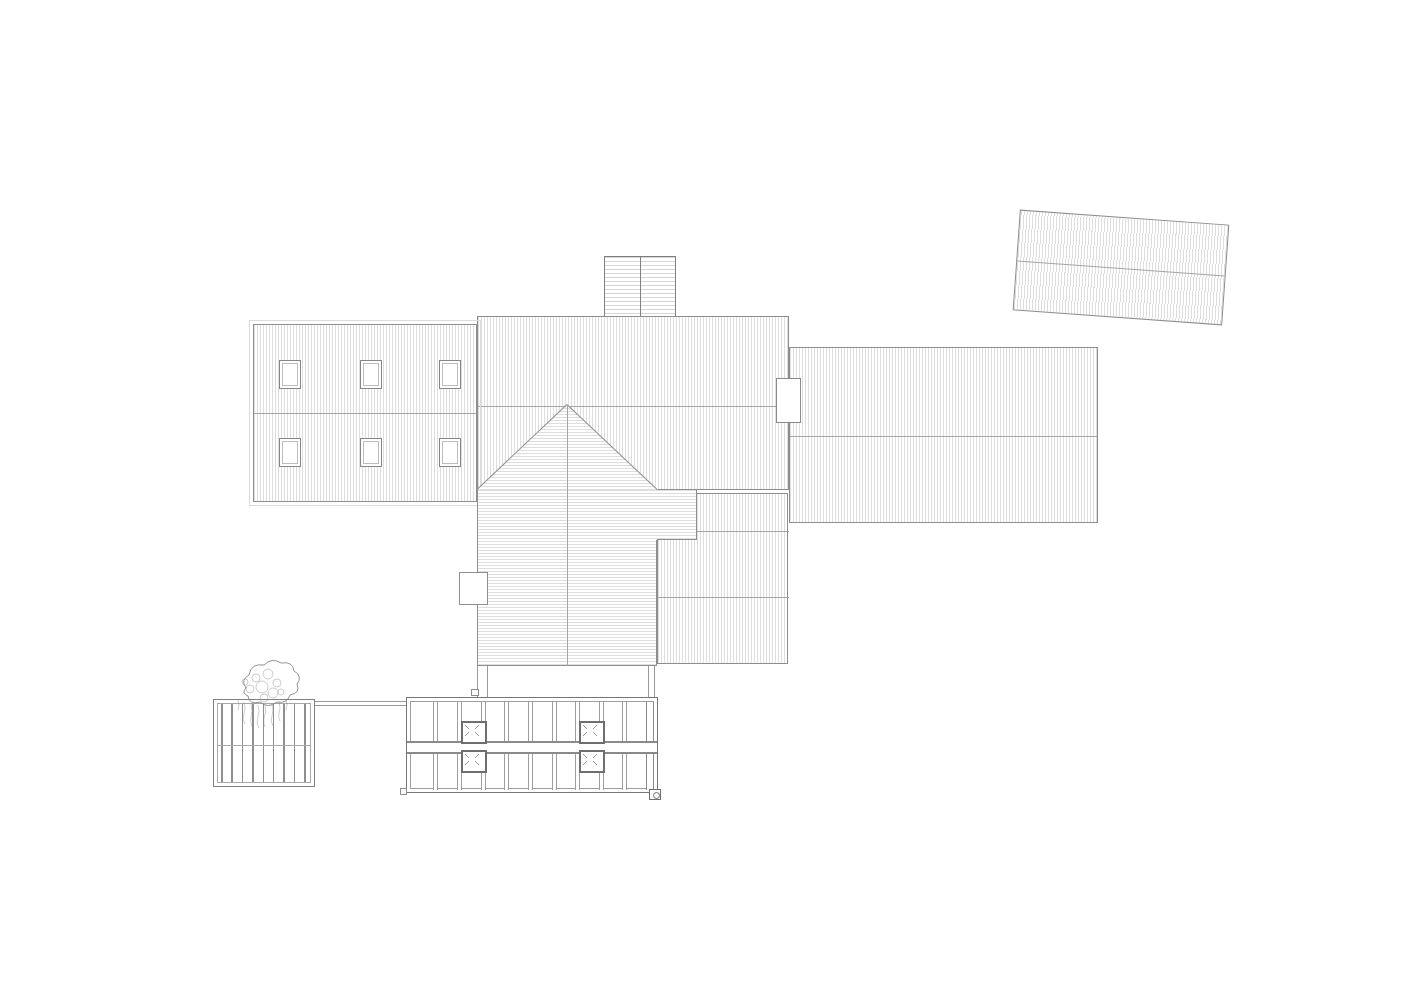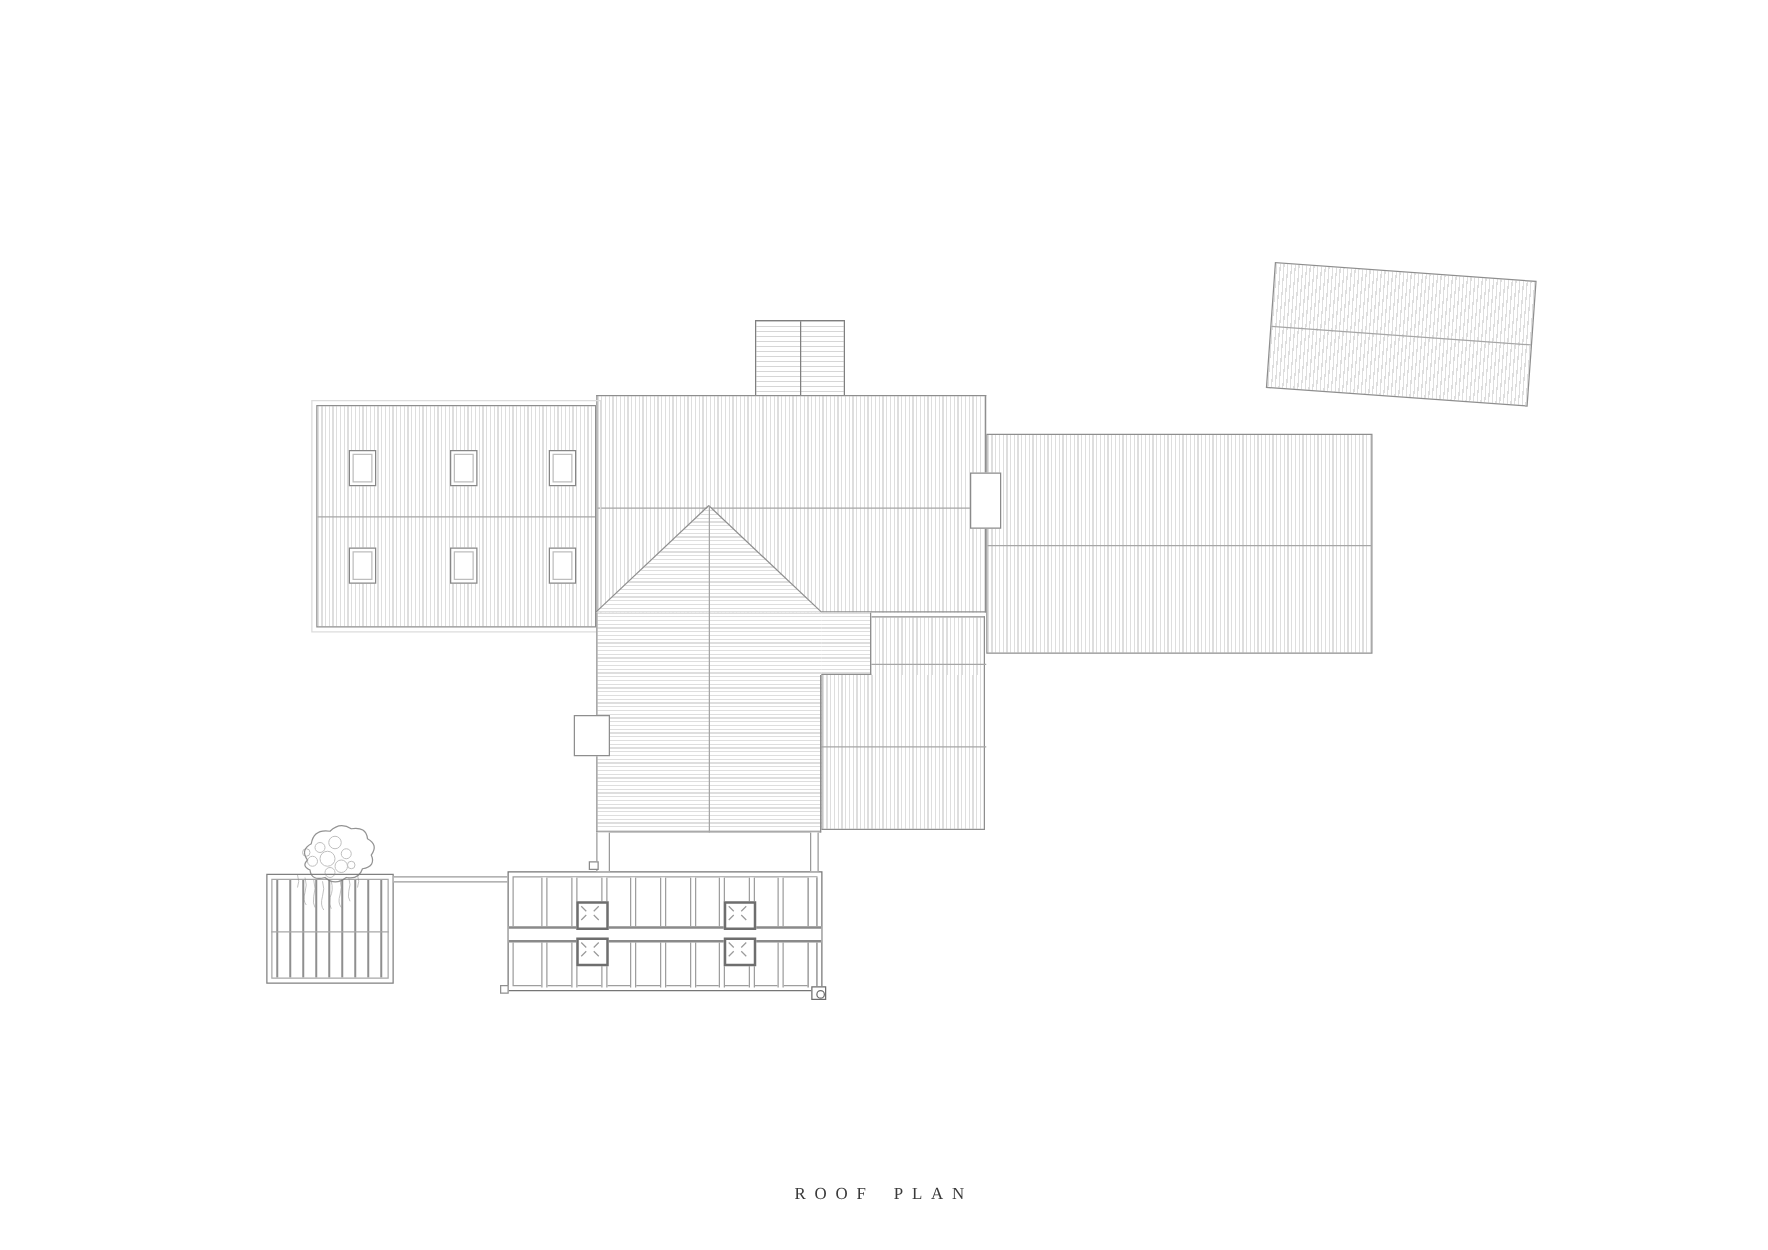--- a/index.html
+++ b/index.html
@@ -197,15 +197,14 @@
             <line x1="16" y1="13" x2="12" y2="9"></line>
           </g>
         </svg>
     </div>
   </div>
   <div id="drain" class="abs">
     <div id="drain-circle"></div>
   </div>
   <div id="glazed-notch" class="abs"></div>
 
-  <div id="title" class="abs">ROOF PLAN</div>
 
 </div>
 
 </body></html>

